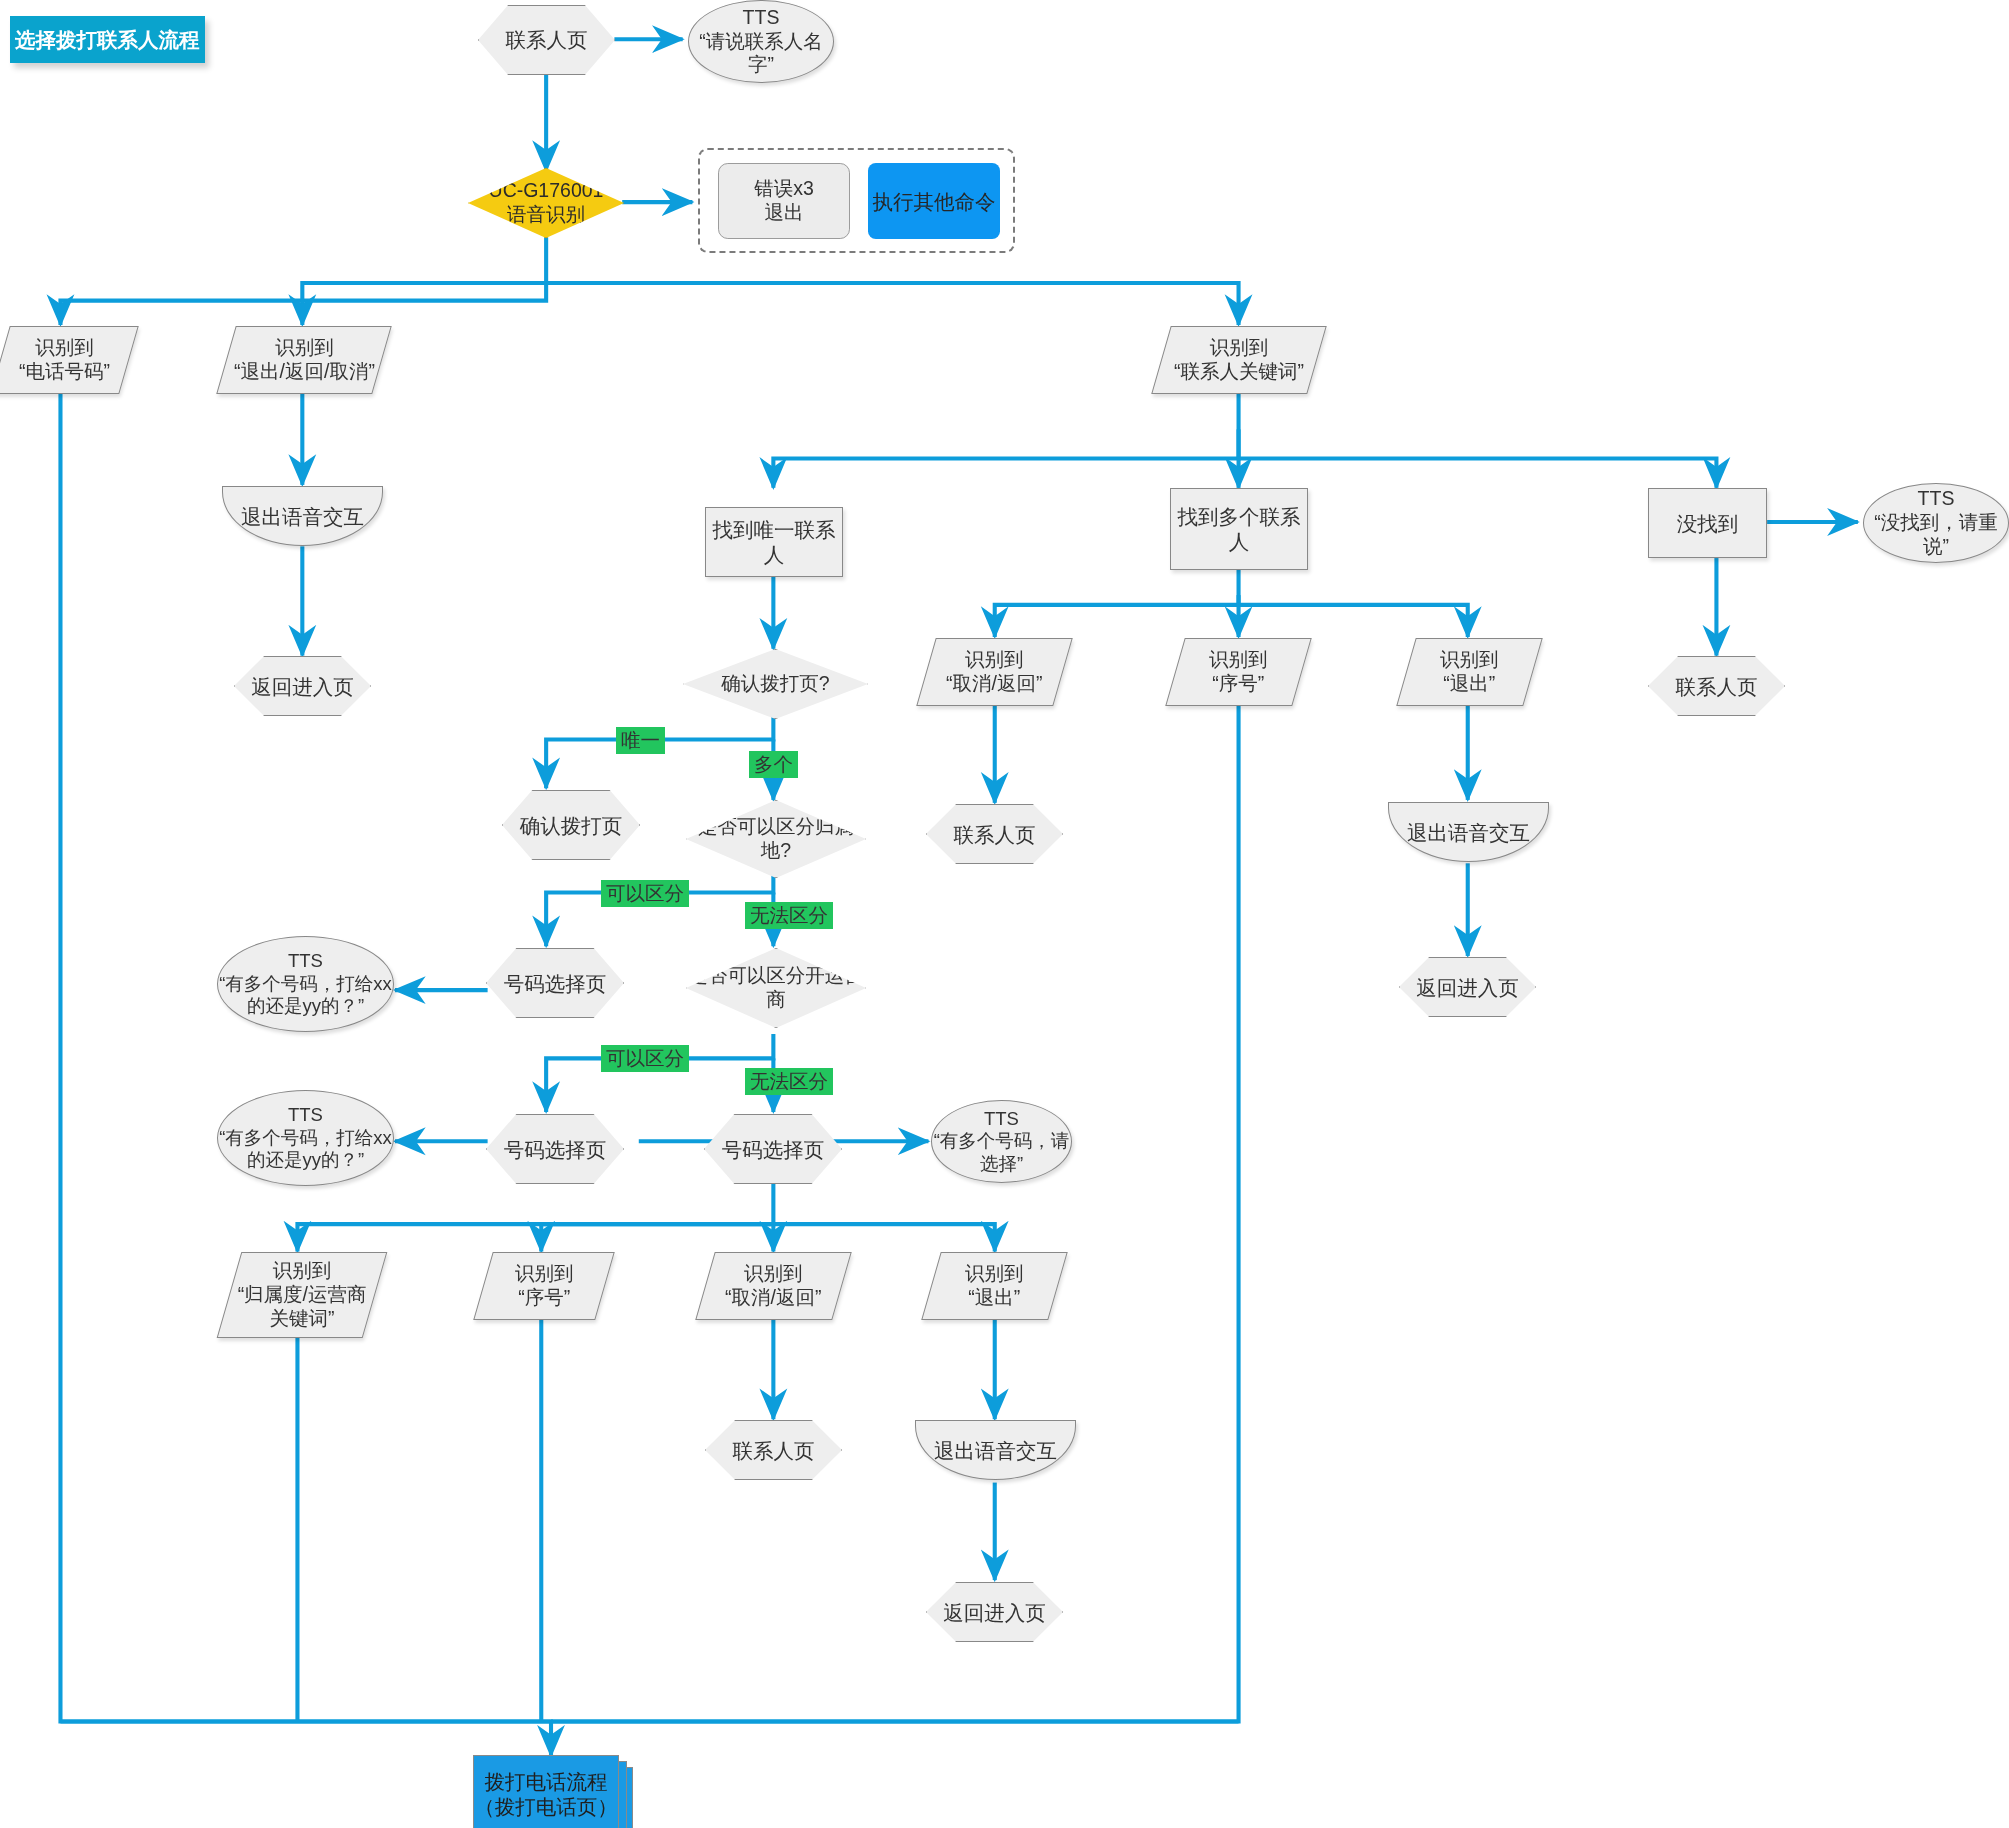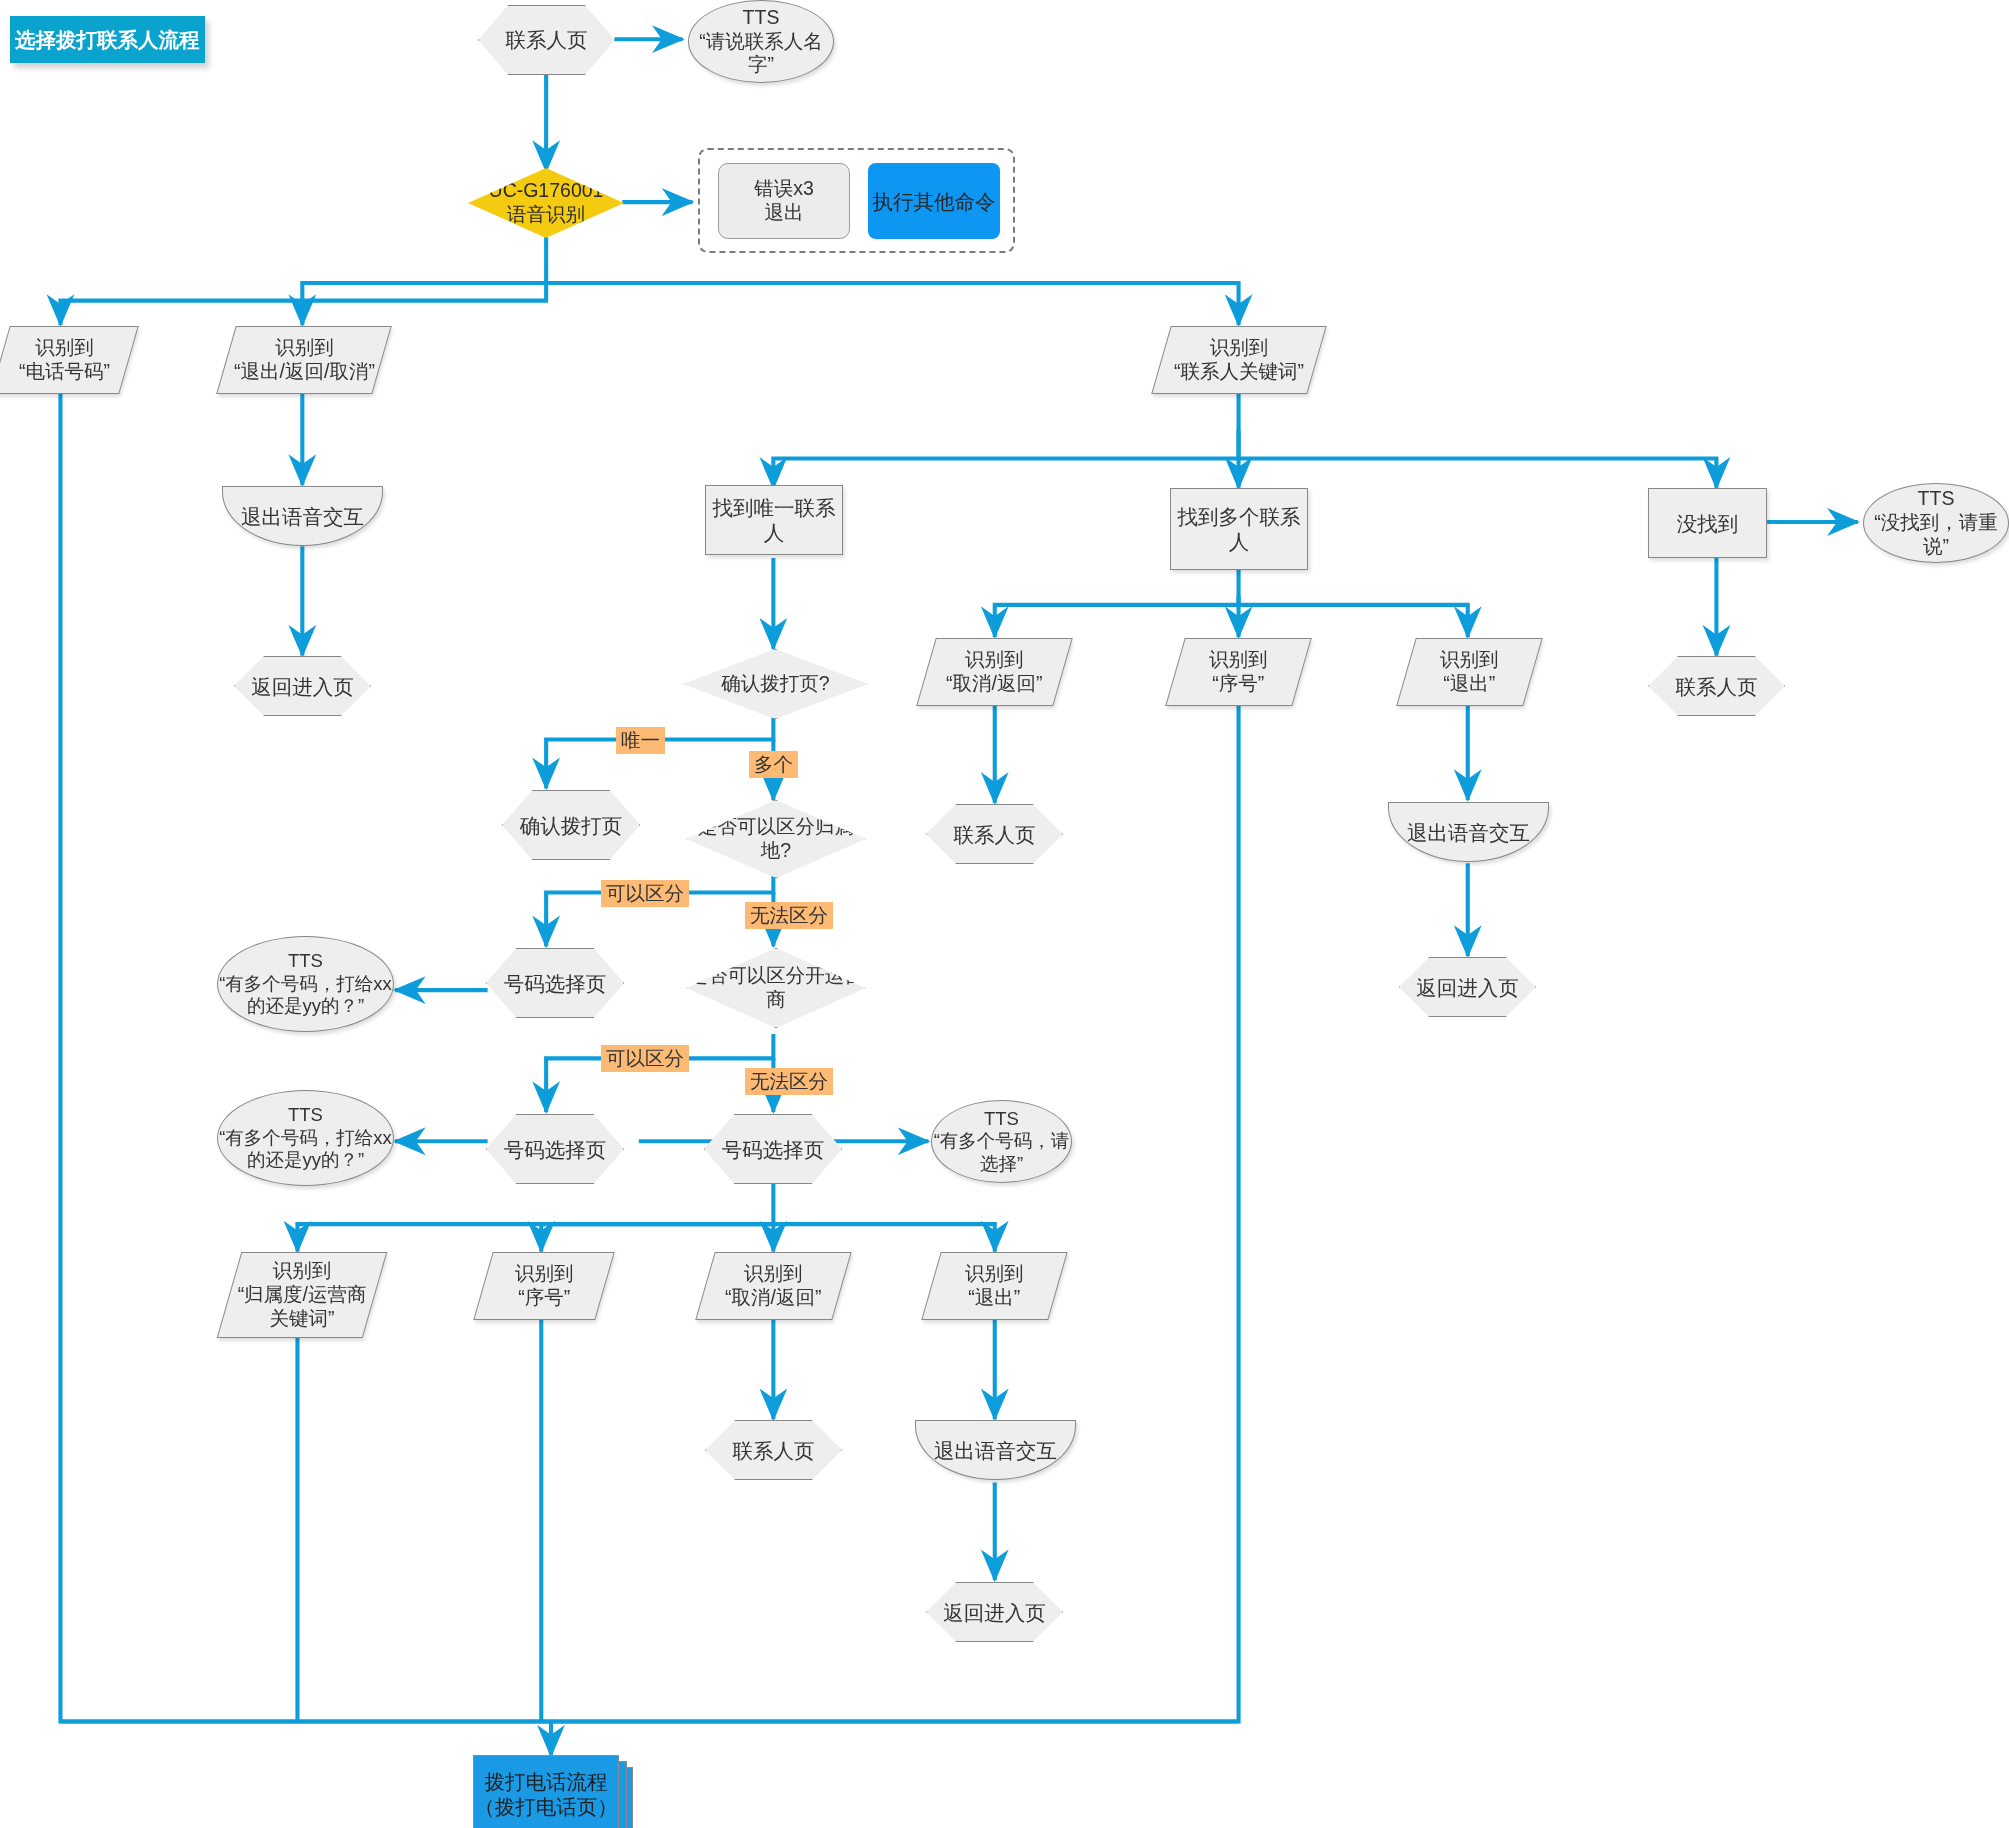--- a/index.html
+++ b/index.html
@@ -106,21 +106,21 @@
     font-size: 20.5px;
     font-weight: 600;
     border: none;
     box-shadow: 3.9px 4.9px 5.9px rgba(0,0,0,0.18);
     justify-content: center;
   }
   .edge-label {
     position: absolute;
     color: #333333;
     font-size: 19.5px;
-    background: #fdba74;
+    background: #22c55e;
     padding: 0 4.9px;
     white-space: nowrap;
   }
   .softshadow { box-shadow: 2px 2.9px 3.9px rgba(0,0,0,0.13); }
 </style>
 </head>
 <body>
 
 <div id="canvas">
 
@@ -248,21 +248,21 @@
 “联系人关键词”</span>
   </div>
 
   <div class="node shape-dcup softshadow" style="left:222px; top:486px; width:161px; height:60px;">
     <span>退出语音交互</span>
   </div>
   <div class="node shape-hex softshadow" style="left:234px; top:656px; width:137px; height:60px;">
     <span>返回进入页</span>
   </div>
 
-  <div class="node shape-rect softshadow" style="left:705px; top:485px; width:138px; height:70px;">
+  <div class="node shape-rect softshadow" style="left:705px; top:507px; width:138px; height:70px;">
     <span>找到唯一联系人</span>
   </div>
   <div class="node shape-rect softshadow" style="left:1170px; top:488px; width:138px; height:82px;">
     <span>找到多个联系人</span>
   </div>
   <div class="node shape-rect softshadow" style="left:1648px; top:488px; width:119px; height:70px;">
     <span>没找到</span>
   </div>
   <div class="node shape-ellipse softshadow" style="left:1863px; top:483px; width:146px; height:80px; font-size:19.5px;">
     <span>TTS

